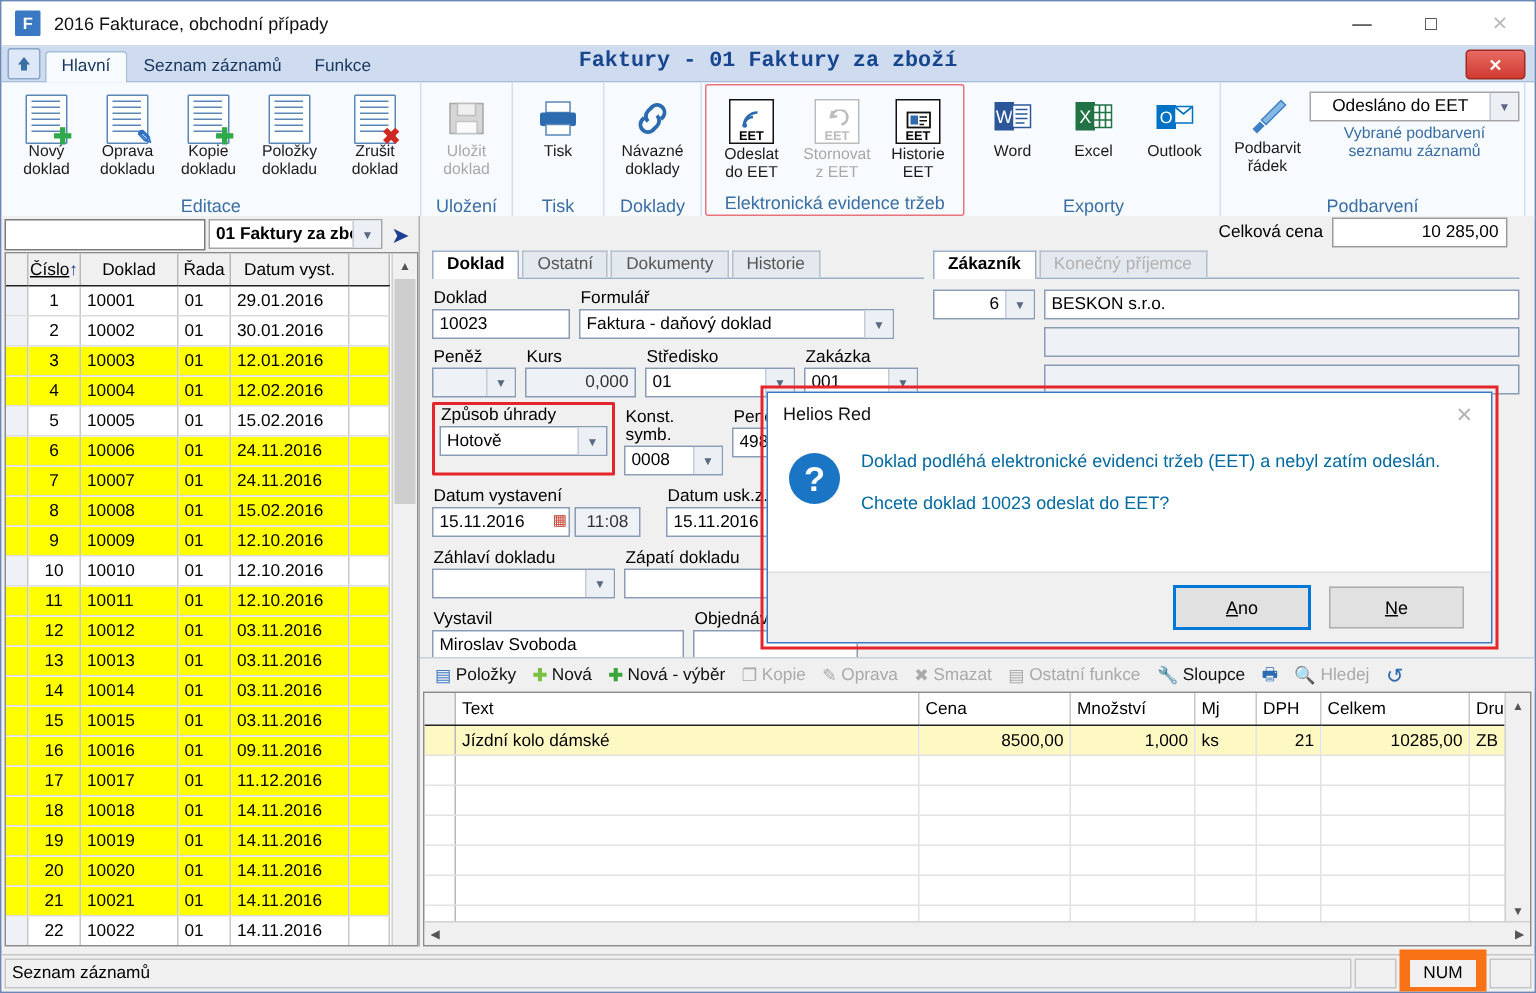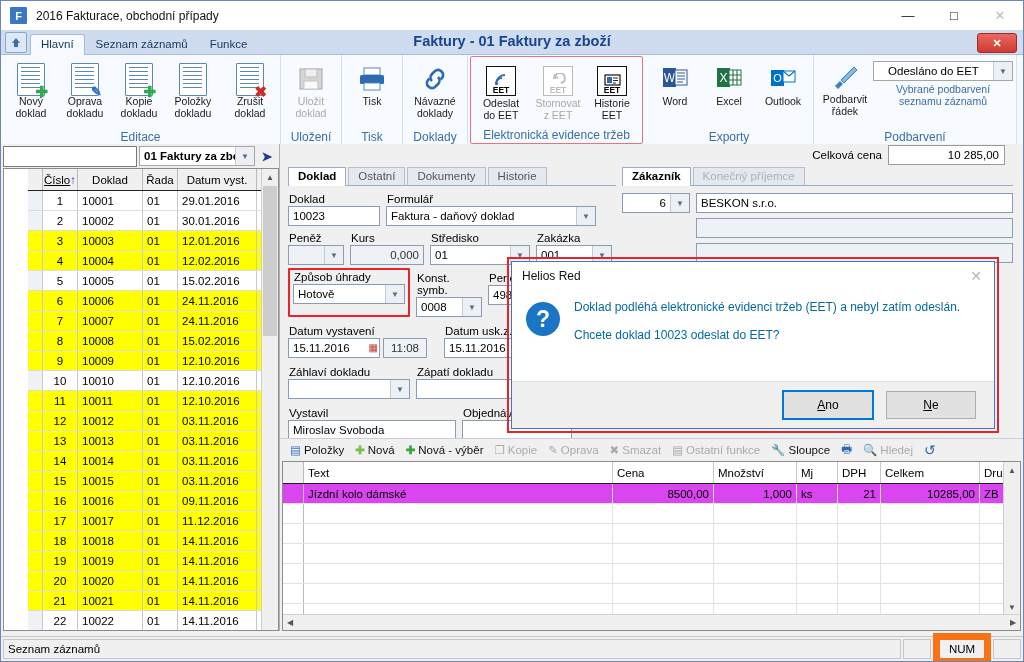--- a/index.html
+++ b/index.html
@@ -30,21 +30,21 @@
               position:relative;border-bottom:1px solid #a7bcd9;}
   .home-btn{width:20px;height:19px;margin:0 3px 1px 4px;background:#dce8f7;
             border:1px solid #8aa6c8;border-radius:2px;display:flex;
             align-items:center;justify-content:center;}
   .home-btn svg{display:block;}
   .rtab{padding:3px 11px 4px 11px;font-size:11.5px;color:#17365d;cursor:default;}
   .rtab.active{background:#f7fbff;border:1px solid #a7bcd9;border-bottom:none;
                border-radius:3px 3px 0 0;padding:3px 10px 5px 10px;margin-bottom:-1px;}
   .doc-title{position:absolute;left:0;right:0;text-align:center;
              font-size:14.5px;font-weight:bold;color:#17468f;top:2px;
-             pointer-events:none;}
+             pointer-events:none;font-family:Liberation Mono, monospace;}
   .redclose{position:absolute;right:6px;top:2px;width:38px;height:18px;
             background:linear-gradient(#e86a62,#cf3a30);border:1px solid #9d2b22;
             border-radius:3px;color:#fff;font-size:11px;font-weight:bold;
             display:flex;align-items:center;justify-content:center;}
 
   
   .ribbon{height:90px;background:#f7fbff;border-bottom:1px solid #b6c6dd;
           display:flex;align-items:stretch;position:relative;overflow:hidden;}
   .rgroup{display:flex;flex-direction:column;position:relative;
           border-right:1px solid #d3dff0;padding:0 3px;}
@@ -80,21 +80,21 @@
   
   .leftpane{width:278px;display:flex;flex-direction:column;
             border-right:1px solid #b0b0b0;background:#f0f0f0;}
   .lefthdr{height:22px;display:flex;align-items:center;padding:1px 2px;gap:2px;}
   .lefthdr .sbox{flex:1;height:19px;border:1px solid #7a7a7a;background:#fff;}
   .lefthdr .cbx{width:116px;}
   .lefthdr .arrowbtn{width:20px;height:20px;background:#f0f0f0;display:flex;
         align-items:center;justify-content:center;color:#1c3f94;font-size:13px;font-weight:bold;}
   .gridwrap{flex:1;position:relative;overflow:hidden;background:#fff;
             border:1px solid #8c8c8c;margin:0 0 0 2px;}
-  table.grid{border-collapse:collapse;width:256px;table-layout:fixed;font-size:11.5px;margin-left:24px;}
+  table.grid{border-collapse:collapse;width:256px;table-layout:fixed;font-size:11.5px;}
   table.grid th{background:#f0f0f0;border-right:1px solid #b9b9b9;
                 border-bottom:1.6px solid #222;height:21px;font-weight:normal;
                 font-size:11.5px;padding:0;text-align:center;}
   table.grid th u{text-decoration:underline;}
   table.grid td{border-right:1px solid #c8c8c8;border-bottom:1px solid #dcdcdc;
                 height:19px;padding:0 4px;white-space:nowrap;overflow:hidden;}
   td.c-mark{width:14px;background:#eef2f7;border-right:1px solid #b9b9b9;padding:0;
             text-align:center;font-size:9px;color:#000;}
   td.c-num{width:34px;text-align:center;}
   td.c-dok{width:64px;}
@@ -140,21 +140,21 @@
   .ib{display:flex;align-items:center;gap:3px;padding:0 4px;color:#111;}
   .ib.dis{color:#aaa;}
   .itemsgrid{flex:1;background:#fff;border:1px solid #8c8c8c;margin:0 2px 0 2px;
              position:relative;overflow:hidden;}
   table.igrid{border-collapse:collapse;width:100%;table-layout:fixed;font-size:11.5px;}
   table.igrid th{background:#fff;border-right:1px solid #c8c8c8;
                  border-bottom:1.6px solid #222;height:21px;font-weight:normal;
                  text-align:left;padding:0 4px;}
   table.igrid td{border-right:1px solid #e2e2e2;border-bottom:1px solid #e2e2e2;
                  height:19px;padding:0 4px;white-space:nowrap;overflow:hidden;}
-  table.igrid tr.sel td{background:#d946ef;}
+  table.igrid tr.sel td{background:#fef9c3;}
   .num{text-align:right;}
   .hscroll{height:15px;background:#f0f0f0;border-top:1px solid #d0d0d0;
            display:flex;align-items:center;}
 
   
   .statusbar{position:absolute;left:0;right:0;bottom:0;height:24px;
              background:#f0f0f0;border-top:1px solid #c6c6c6;display:flex;
              align-items:center;}
   .sb-main{flex:1;height:18px;margin:0 2px;border:1px solid #c6c6c6;
            background:#f0f0f0;line-height:18px;padding-left:4px;font-size:11.5px;}

